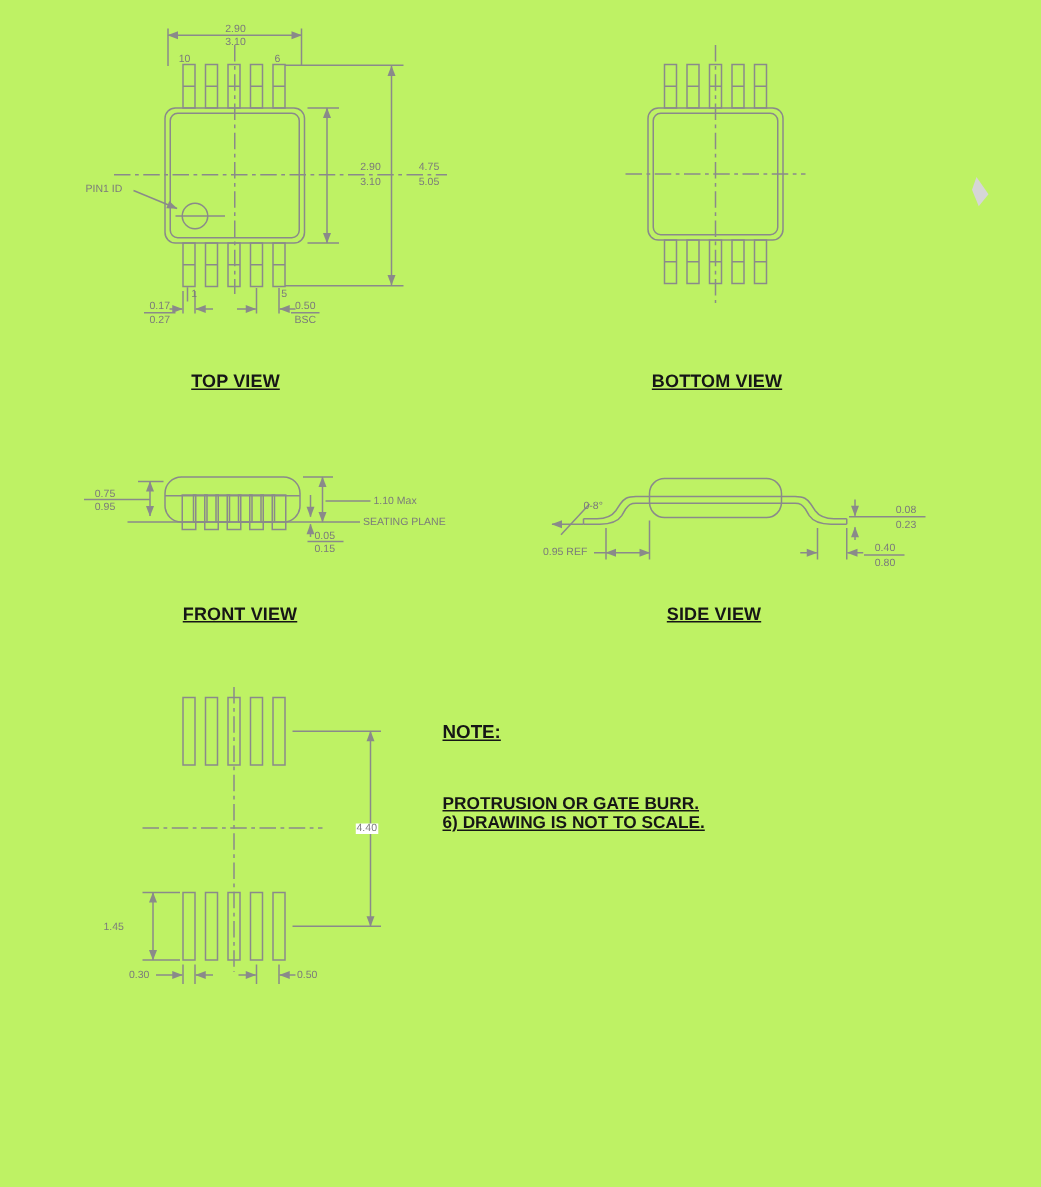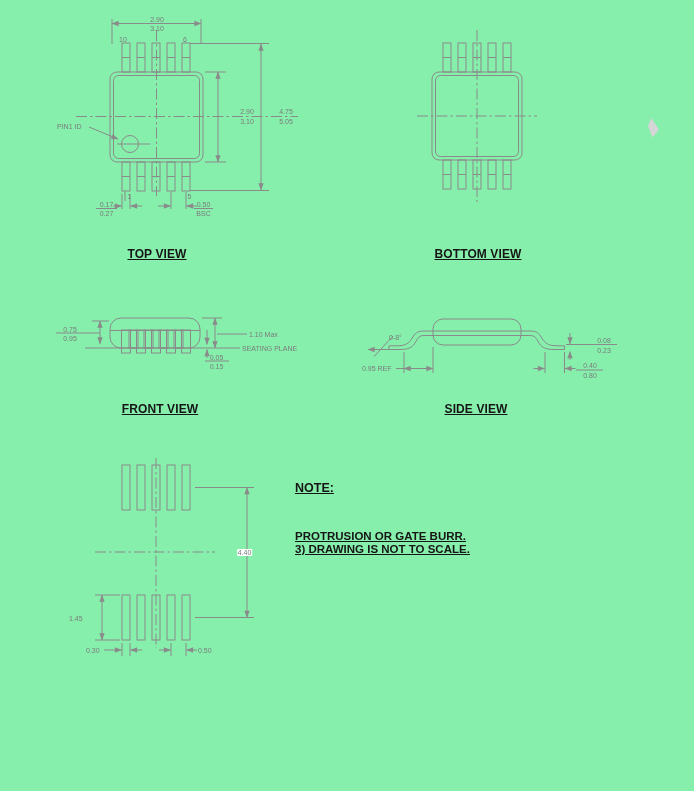--- a/index.html
+++ b/index.html
@@ -1,16 +1,16 @@
 <!DOCTYPE html>
 <html><head>
 <meta charset="utf-8">
 <style>
   html,body{margin:0;padding:0;background:#ffffff;}
-  .page{position:relative;width:694px;height:791px;background:#86efac;overflow:hidden;
+  .page{position:relative;width:694px;height:791px;background:#bef264;overflow:hidden;
         font-family:"Liberation Sans",sans-serif;}
   svg.lines{position:absolute;left:0;top:0;}
   .t{position:absolute;white-space:nowrap;}
   .dim{font-size:7px;line-height:7px;color:#7b7b7b;letter-spacing:0;}
   .ctr{transform:translateX(-50%);}
   .title{font-size:12px;line-height:12px;font-weight:bold;color:#161616;
          text-decoration:underline;letter-spacing:0.1px;}
   .noteh{font-size:12.5px;line-height:13px;font-weight:bold;color:#161616;text-decoration:underline;}
   .noteline{font-size:11.5px;line-height:12.9px;font-weight:bold;color:#161616;text-decoration:underline;}
   .bgw{background:#ffffff;padding:0 1px;}
@@ -254,16 +254,16 @@
   <span class="t title ctr" style="left:476px;top:403px;">SIDE VIEW</span>
 
   <span class="t dim ctr bgw" style="left:244.5px;top:549px;">4.40</span>
   <span class="t dim" style="left:69px;top:614.5px;">1.45</span>
   <span class="t dim" style="left:86px;top:646.5px;">0.30</span>
   <span class="t dim" style="left:198px;top:646.5px;">0.50</span>
 
   <span class="t noteh" style="left:295px;top:482px;">NOTE:</span>
   <div class="t" style="left:295px;top:530px;">
     <div class="noteline">PROTRUSION OR GATE BURR.</div>
-    <div class="noteline">3) DRAWING IS NOT TO SCALE.</div>
+    <div class="noteline">6) DRAWING IS NOT TO SCALE.</div>
   </div>
 
 </div>
 
 </body></html>

